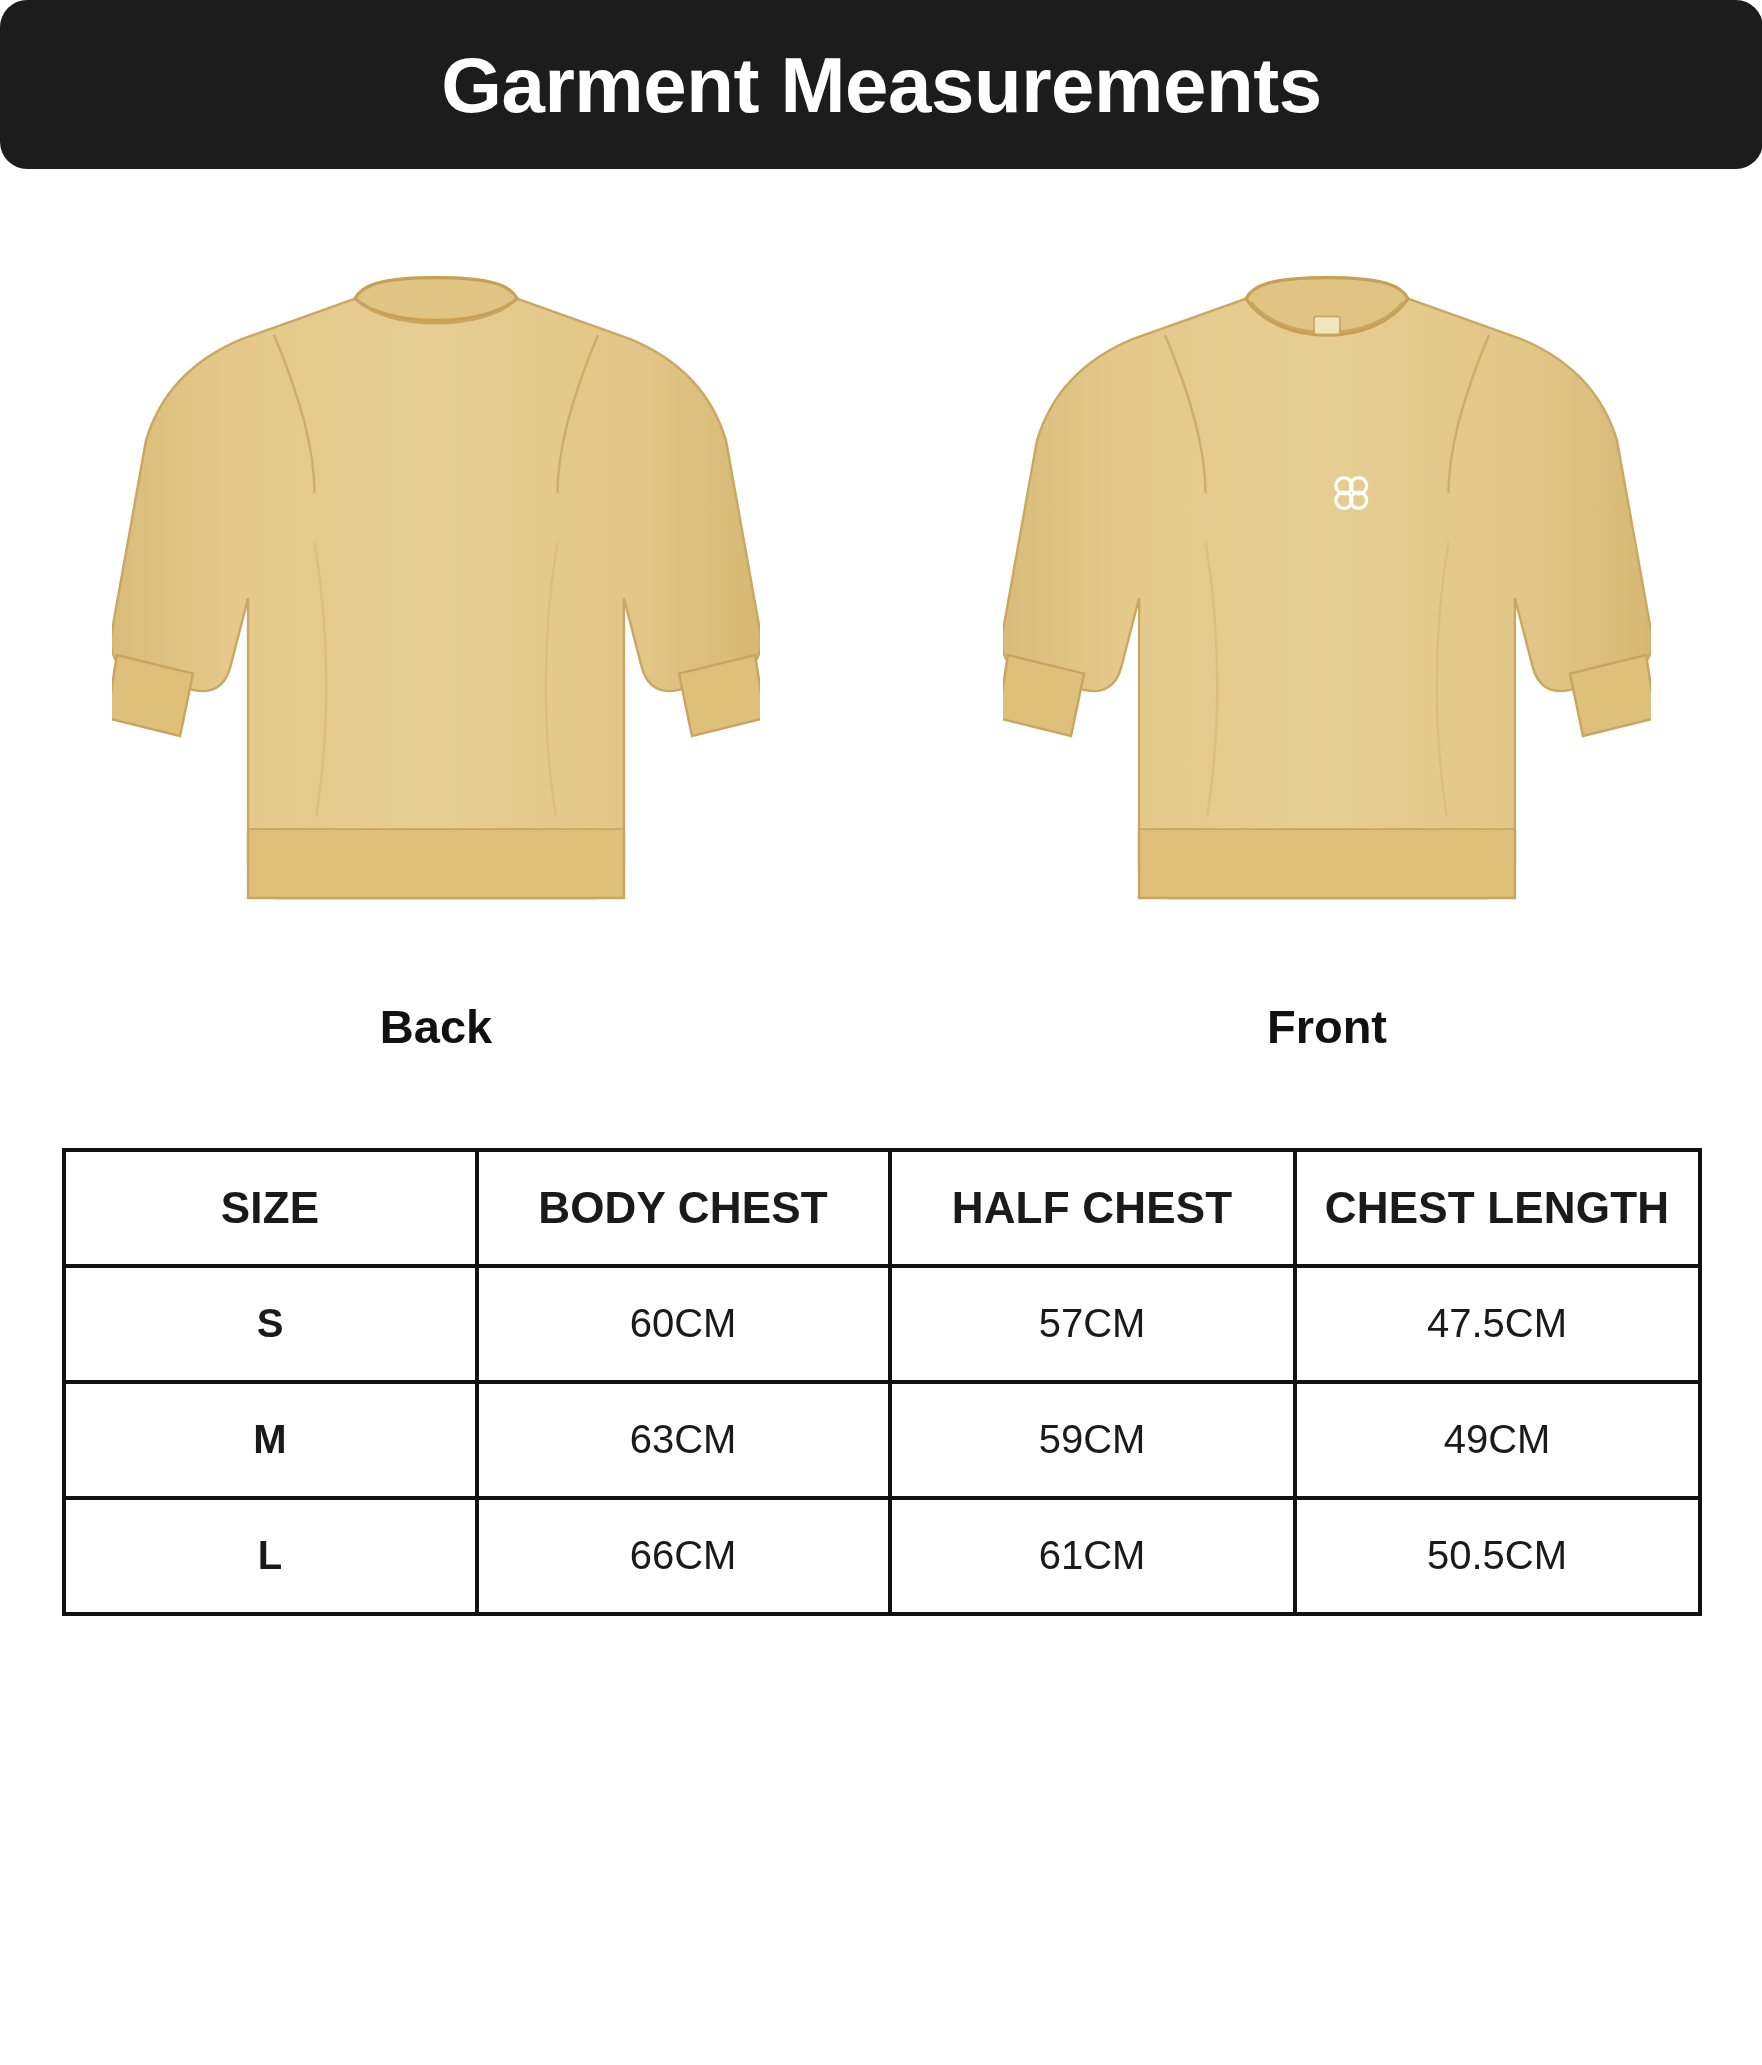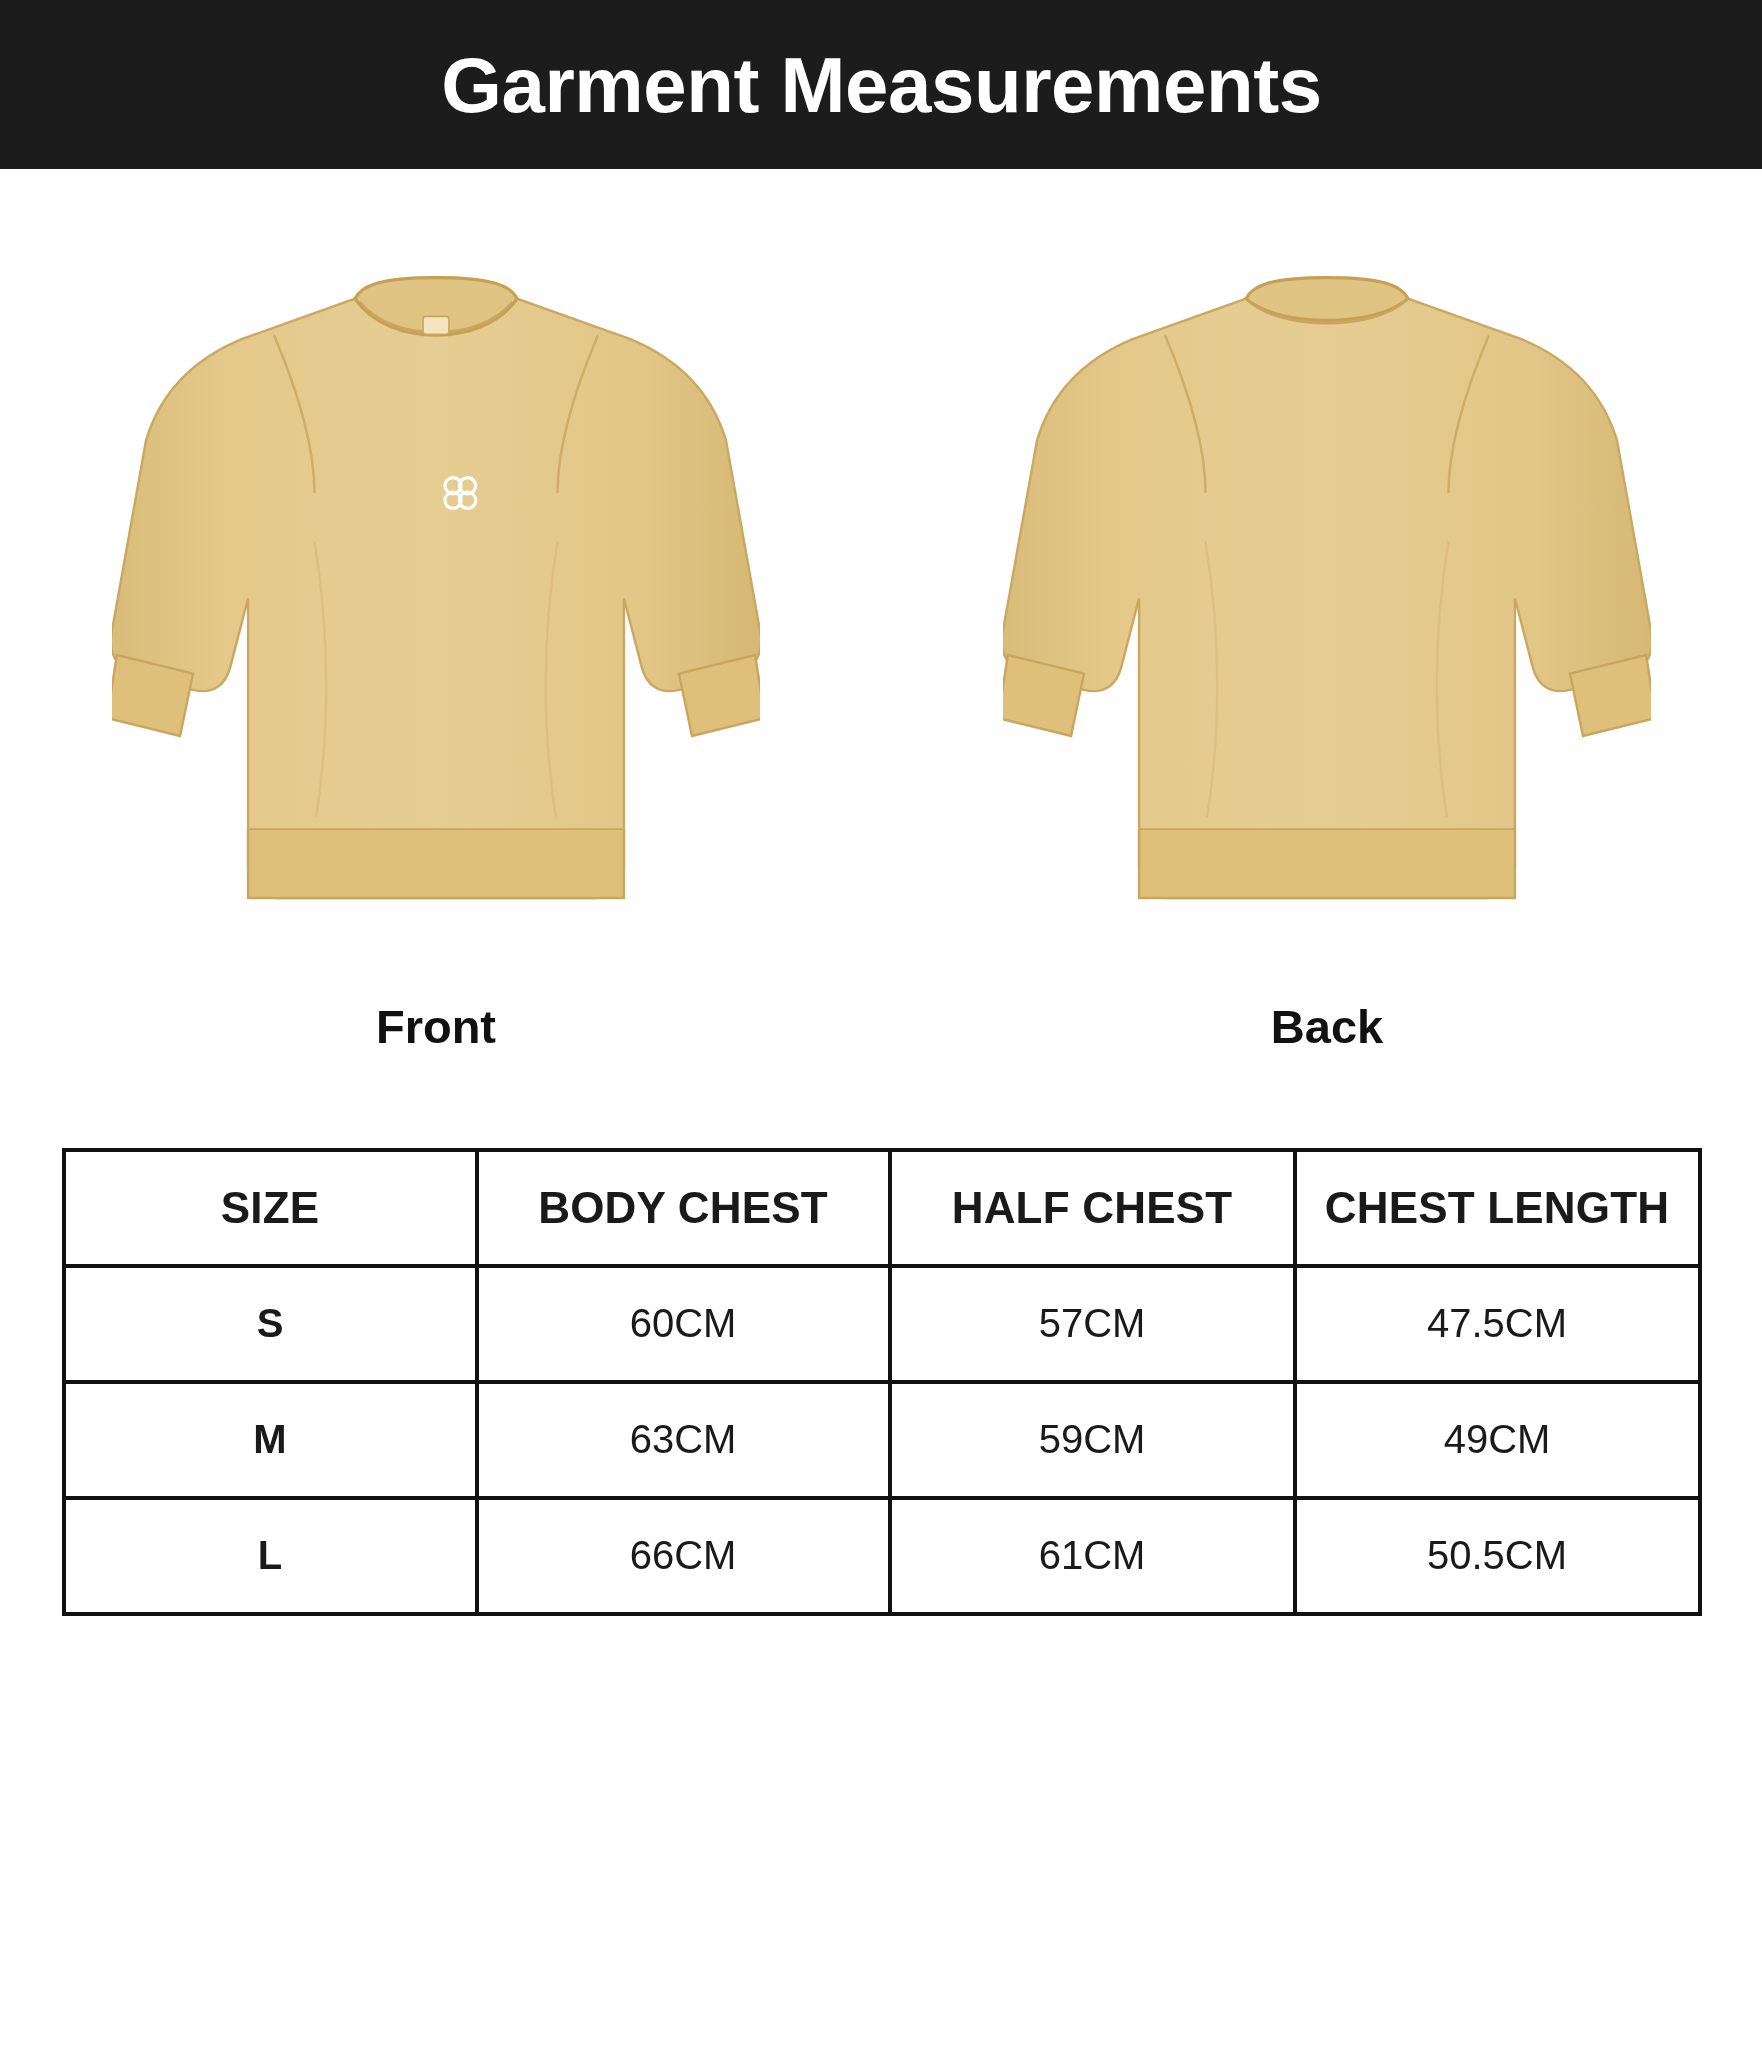--- a/index.html
+++ b/index.html
@@ -17,20 +17,21 @@
 
   
   .header-bar {
     width: 100%;
     height: 169px;
     background: #1c1c1c;
     display: flex;
     align-items: center;
     justify-content: center;
     box-sizing: border-box;
+    border-radius: 27px;
   }
   .header-title {
     color: #ffffff;
     font-size: 78px;
     font-weight: bold;
     letter-spacing: -0.4px;
     line-height: 1;
   }
 
   
@@ -99,84 +100,20 @@
   col.c3 { width: 405px; }
 </style>
 </head>
 <body>
 
 <div class="header-bar">
   <div class="header-title">Garment Measurements</div>
 </div>
 
 <div class="garments">
-
-  <div class="garment-block">
-    <div class="garment-svg-wrap">
-      <svg viewBox="0 0 800 1000" width="648" height="810" xmlns="http://www.w3.org/2000/svg">
-        <defs>
-          <linearGradient id="fshade" x1="0" y1="0" x2="1" y2="0">
-            <stop offset="0%" stop-color="#d9bc79"></stop>
-            <stop offset="18%" stop-color="#e4c98b"></stop>
-            <stop offset="50%" stop-color="#e6cd92"></stop>
-            <stop offset="82%" stop-color="#e2c687"></stop>
-            <stop offset="100%" stop-color="#d6b873"></stop>
-          </linearGradient>
-        </defs>
-
-        <path d="M300 60
-                 C330 40, 470 40, 500 60
-                 L640 110
-                 C700 135, 740 175, 758 235
-                 L800 470
-                 C806 500, 792 520, 764 527
-                 L700 543
-                 C676 549, 660 538, 654 515
-                 L632 430
-                 L632 760
-                 C632 790, 620 800, 596 800
-                 L204 800
-                 C180 800, 168 790, 168 760
-                 L168 430
-                 L146 515
-                 C140 538, 124 549, 100 543
-                 L36 527
-                 C8 520, -6 500, 0 470
-                 L42 235
-                 C60 175, 100 135, 160 110 Z" fill="url(#fshade)" stroke="#caa862" stroke-width="3"></path>
-
-        <path d="M300 60 C340 120, 460 120, 500 60
-                 C492 44, 470 34, 400 34
-                 C330 34, 308 44, 300 60 Z" fill="#e0c483" stroke="#c5a055" stroke-width="4"></path>
-        <path d="M306 64 C344 114, 456 114, 494 64" fill="none" stroke="#c9a560" stroke-width="3"></path>
-
-        <rect x="384" y="82" width="32" height="22" rx="3" fill="#f2e4bd" stroke="#c9a560" stroke-width="2"></rect>
-
-        <path d="M200 105 C236 190, 250 250, 250 300" fill="none" stroke="#cdad68" stroke-width="3"></path>
-        <path d="M600 105 C564 190, 550 250, 550 300" fill="none" stroke="#cdad68" stroke-width="3"></path>
-
-        <path d="M168 716 L632 716" fill="none" stroke="#c9a560" stroke-width="4"></path>
-        <path d="M168 716 L168 800 L632 800 L632 716" fill="#dfc07b" stroke="#c9a560" stroke-width="3"></path>
-
-        <path d="M6 500 L100 523 L84 600 L-6 578 Z" fill="#dfc07b" stroke="#c9a560" stroke-width="3"></path>
-        <path d="M794 500 L700 523 L716 600 L806 578 Z" fill="#dfc07b" stroke="#c9a560" stroke-width="3"></path>
-
-        <g transform="translate(430,300)">
-          <circle cx="-9" cy="-9" r="10" fill="none" stroke="#ffffff" stroke-width="4"></circle>
-          <circle cx="9" cy="-9" r="10" fill="none" stroke="#ffffff" stroke-width="4"></circle>
-          <circle cx="-9" cy="9" r="10" fill="none" stroke="#ffffff" stroke-width="4"></circle>
-          <circle cx="9" cy="9" r="10" fill="none" stroke="#ffffff" stroke-width="4"></circle>
-        </g>
-
-        <path d="M250 360 C270 480, 268 600, 252 700" fill="none" stroke="#d8b878" stroke-width="3" opacity="0.6"></path>
-        <path d="M550 360 C530 480, 532 600, 548 700" fill="none" stroke="#d8b878" stroke-width="3" opacity="0.6"></path>
-      </svg>
-    </div>
-    <div class="garment-caption">Front</div>
-  </div>
 
   <div class="garment-block">
     <div class="garment-svg-wrap">
       <svg viewBox="0 0 800 1000" width="648" height="810" xmlns="http://www.w3.org/2000/svg">
         <defs>
           <linearGradient id="bshade" x1="0" y1="0" x2="1" y2="0">
             <stop offset="0%" stop-color="#d9bc79"></stop>
             <stop offset="18%" stop-color="#e4c98b"></stop>
             <stop offset="50%" stop-color="#e6cd92"></stop>
             <stop offset="82%" stop-color="#e2c687"></stop>
@@ -213,20 +150,84 @@
         <path d="M168 716 L632 716" fill="none" stroke="#c9a560" stroke-width="4"></path>
         <path d="M168 716 L168 800 L632 800 L632 716" fill="#dfc07b" stroke="#c9a560" stroke-width="3"></path>
         <path d="M6 500 L100 523 L84 600 L-6 578 Z" fill="#dfc07b" stroke="#c9a560" stroke-width="3"></path>
         <path d="M794 500 L700 523 L716 600 L806 578 Z" fill="#dfc07b" stroke="#c9a560" stroke-width="3"></path>
         <path d="M250 360 C270 480, 268 600, 252 700" fill="none" stroke="#d8b878" stroke-width="3" opacity="0.6"></path>
         <path d="M550 360 C530 480, 532 600, 548 700" fill="none" stroke="#d8b878" stroke-width="3" opacity="0.6"></path>
       </svg>
     </div>
     <div class="garment-caption">Back</div>
   </div>
+
+  <div class="garment-block">
+    <div class="garment-svg-wrap">
+      <svg viewBox="0 0 800 1000" width="648" height="810" xmlns="http://www.w3.org/2000/svg">
+        <defs>
+          <linearGradient id="fshade" x1="0" y1="0" x2="1" y2="0">
+            <stop offset="0%" stop-color="#d9bc79"></stop>
+            <stop offset="18%" stop-color="#e4c98b"></stop>
+            <stop offset="50%" stop-color="#e6cd92"></stop>
+            <stop offset="82%" stop-color="#e2c687"></stop>
+            <stop offset="100%" stop-color="#d6b873"></stop>
+          </linearGradient>
+        </defs>
+
+        <path d="M300 60
+                 C330 40, 470 40, 500 60
+                 L640 110
+                 C700 135, 740 175, 758 235
+                 L800 470
+                 C806 500, 792 520, 764 527
+                 L700 543
+                 C676 549, 660 538, 654 515
+                 L632 430
+                 L632 760
+                 C632 790, 620 800, 596 800
+                 L204 800
+                 C180 800, 168 790, 168 760
+                 L168 430
+                 L146 515
+                 C140 538, 124 549, 100 543
+                 L36 527
+                 C8 520, -6 500, 0 470
+                 L42 235
+                 C60 175, 100 135, 160 110 Z" fill="url(#fshade)" stroke="#caa862" stroke-width="3"></path>
+
+        <path d="M300 60 C340 120, 460 120, 500 60
+                 C492 44, 470 34, 400 34
+                 C330 34, 308 44, 300 60 Z" fill="#e0c483" stroke="#c5a055" stroke-width="4"></path>
+        <path d="M306 64 C344 114, 456 114, 494 64" fill="none" stroke="#c9a560" stroke-width="3"></path>
+
+        <rect x="384" y="82" width="32" height="22" rx="3" fill="#f2e4bd" stroke="#c9a560" stroke-width="2"></rect>
+
+        <path d="M200 105 C236 190, 250 250, 250 300" fill="none" stroke="#cdad68" stroke-width="3"></path>
+        <path d="M600 105 C564 190, 550 250, 550 300" fill="none" stroke="#cdad68" stroke-width="3"></path>
+
+        <path d="M168 716 L632 716" fill="none" stroke="#c9a560" stroke-width="4"></path>
+        <path d="M168 716 L168 800 L632 800 L632 716" fill="#dfc07b" stroke="#c9a560" stroke-width="3"></path>
+
+        <path d="M6 500 L100 523 L84 600 L-6 578 Z" fill="#dfc07b" stroke="#c9a560" stroke-width="3"></path>
+        <path d="M794 500 L700 523 L716 600 L806 578 Z" fill="#dfc07b" stroke="#c9a560" stroke-width="3"></path>
+
+        <g transform="translate(430,300)">
+          <circle cx="-9" cy="-9" r="10" fill="none" stroke="#ffffff" stroke-width="4"></circle>
+          <circle cx="9" cy="-9" r="10" fill="none" stroke="#ffffff" stroke-width="4"></circle>
+          <circle cx="-9" cy="9" r="10" fill="none" stroke="#ffffff" stroke-width="4"></circle>
+          <circle cx="9" cy="9" r="10" fill="none" stroke="#ffffff" stroke-width="4"></circle>
+        </g>
+
+        <path d="M250 360 C270 480, 268 600, 252 700" fill="none" stroke="#d8b878" stroke-width="3" opacity="0.6"></path>
+        <path d="M550 360 C530 480, 532 600, 548 700" fill="none" stroke="#d8b878" stroke-width="3" opacity="0.6"></path>
+      </svg>
+    </div>
+    <div class="garment-caption">Front</div>
+  </div>
 </div>
 
 <div class="table-wrap">
   <table class="size-table">
     <colgroup>
       <col class="c0">
         <col class="c1">
         <col class="c2">
         <col class="c3">
     </colgroup>

